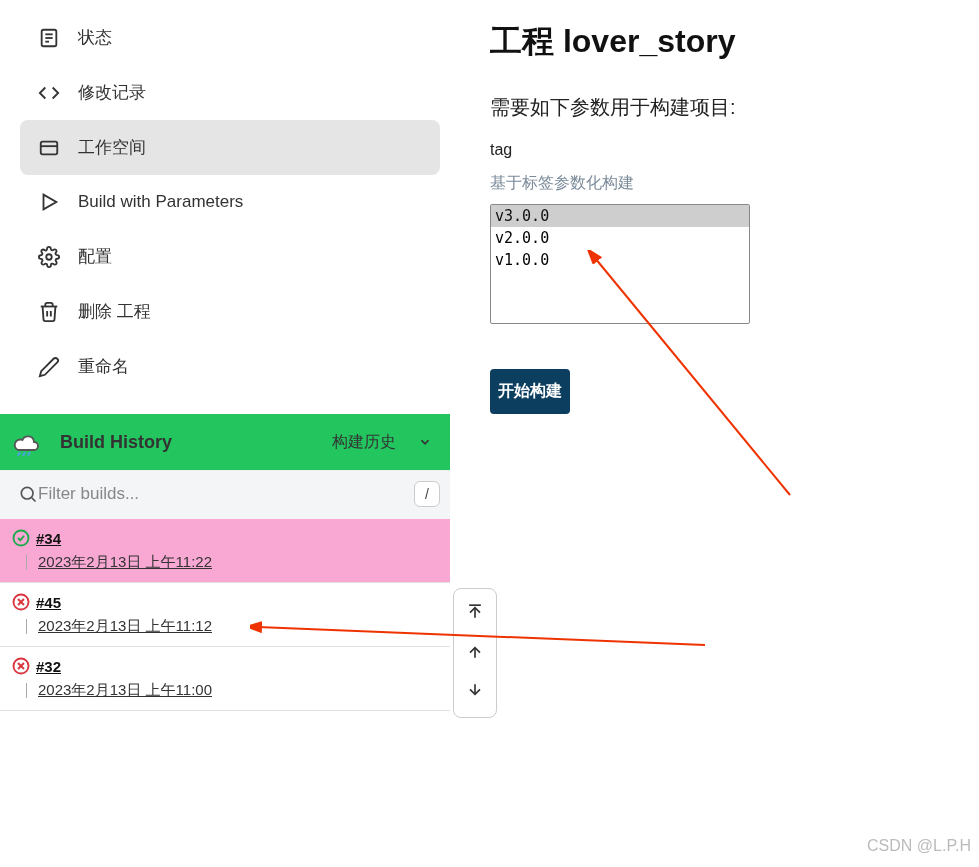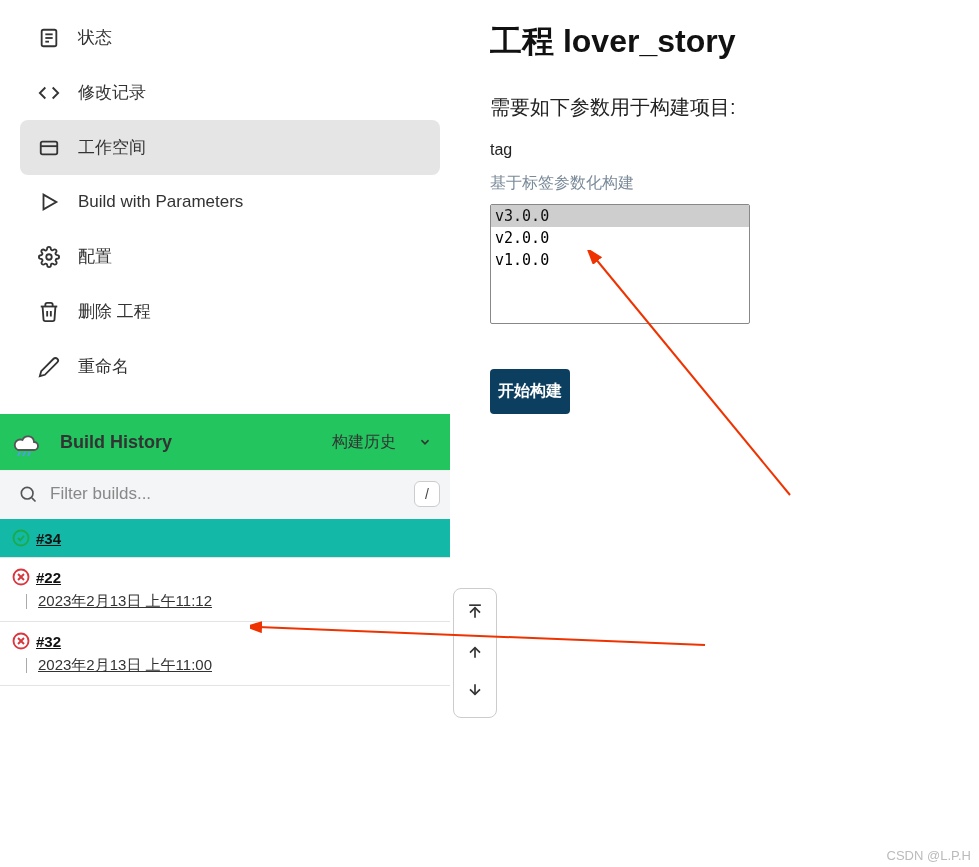--- a/index.html
+++ b/index.html
@@ -15,30 +15,30 @@
     .nav-icon { width: 22px; height: 22px; display: inline-flex; align-items: center; justify-content: center; margin-right: 18px; color: #333; }
     .nav-label { font-size: 17px; color: #333; }
     
     
     .bh-header { margin-top: 20px; background: #22c55e; padding: 14px 18px 14px 10px; display: flex; align-items: center; }
     .bh-icon { width: 32px; height: 28px; margin-right: 18px; }
     .bh-title { font-size: 18px; font-weight: 600; color: #333; flex: 1; }
     .bh-toggle { font-size: 16px; color: #333; display: flex; align-items: center; gap: 22px; }
     
     
-    .filter-row { background: #f3f5f6; padding: 10px 10px 12px 10px; display: flex; align-items: center; gap: 12px; border-top: 1px solid #eee; }
+    .filter-row { background: #f3f5f6; padding: 10px 10px 12px 10px; display: flex; align-items: center; gap: 0; border-top: 1px solid #eee; }
     .filter-search-icon { width: 20px; height: 20px; color: #555; margin-left: 8px; }
     .filter-input { flex: 1; border: none; background: transparent; font-size: 17px; color: #333; outline: none; }
     .filter-input::placeholder { color: #888; }
     .kbd { background: #fff; border: 1px solid #ccc; border-radius: 6px; padding: 4px 10px; font-size: 14px; color: #444; }
     
     
     .builds { }
     .build-row { border-bottom: 1px solid #e3e3e3; padding: 10px 12px; }
-    .build-row.first { background: #14b8a6; }
+    .build-row.first { background: #f9a8d4; }
     .build-top { display: flex; align-items: center; gap: 6px; }
     .status-icon { width: 18px; height: 18px; }
     .build-num { font-size: 15px; font-weight: 700; text-decoration: underline; color: #111; }
     .build-time { margin-left: 20px; margin-top: 6px; font-size: 15px; text-decoration: underline; color: #333; position: relative; padding-left: 6px; }
     .build-time::before { content: ""; position: absolute; left: -6px; top: 2px; bottom: 2px; width: 1px; background: #aaa; }
     
     
     .page-title { font-size: 32px; font-weight: 700; color: #111; margin-bottom: 30px; }
     .desc { font-size: 20px; color: #222; margin-bottom: 20px; }
     .param-name { font-size: 16px; color: #222; margin-bottom: 14px; }
@@ -47,21 +47,21 @@
     .tag-select option { padding: 2px 4px; }
     .build-btn { margin-top: 44px; background: #0b3e5f; color: #fff; border: none; padding: 12px 8px; font-size: 16px; font-weight: 600; border-radius: 4px; cursor: pointer; }
     
     
     .scroll-widget { position: absolute; left: 453px; top: 588px; background: #fff; border: 1px solid #ccc; border-radius: 8px; width: 44px; display: flex; flex-direction: column; align-items: center; padding: 4px 0; }
     .scroll-btn { padding: 8px 0; cursor: pointer; color: #333; }
     
     
     .arrow-svg { position: absolute; pointer-events: none; }
     
-    .watermark { position: absolute; right: 8px; bottom: 4px; font-size: 13px; color: #bbb; }
+    .watermark { position: absolute; right: 8px; bottom: 12px; font-size: 16px; color: #bbb; }
   </style>
 </head>
 <body>
 
 <div class="left">
   <div class="nav">
     <div class="nav-item">
       <span class="nav-icon">
         <svg width="22" height="22" viewBox="0 0 24 24" fill="none" stroke="currentColor" stroke-width="2">
             <rect x="4" y="3" width="16" height="18" rx="2"></rect>
@@ -161,31 +161,32 @@
     <div class="build-row first">
       <div class="build-top">
         <span class="status-icon">
           <svg width="18" height="18" viewBox="0 0 24 24" fill="none" stroke="#1aab4a" stroke-width="2.5">
               <circle cx="12" cy="12" r="10"></circle>
               <polyline points="8 12 11 15 16 9"></polyline>
             </svg>
         </span>
         <a class="build-num">#34</a>
       </div>
+      <div class="build-time">2023年2月13日 上午11:22</div>
     </div>
     <div class="build-row">
       <div class="build-top">
         <span class="status-icon">
           <svg width="18" height="18" viewBox="0 0 24 24" fill="none" stroke="#d9363e" stroke-width="2.5">
               <circle cx="12" cy="12" r="10"></circle>
               <line x1="8" y1="8" x2="16" y2="16"></line>
               <line x1="16" y1="8" x2="8" y2="16"></line>
             </svg>
         </span>
-        <a class="build-num">#22</a>
+        <a class="build-num">#45</a>
       </div>
       <div class="build-time">2023年2月13日 上午11:12</div>
     </div>
     <div class="build-row">
       <div class="build-top">
         <span class="status-icon">
           <svg width="18" height="18" viewBox="0 0 24 24" fill="none" stroke="#d9363e" stroke-width="2.5">
               <circle cx="12" cy="12" r="10"></circle>
               <line x1="8" y1="8" x2="16" y2="16"></line>
               <line x1="16" y1="8" x2="8" y2="16"></line>

